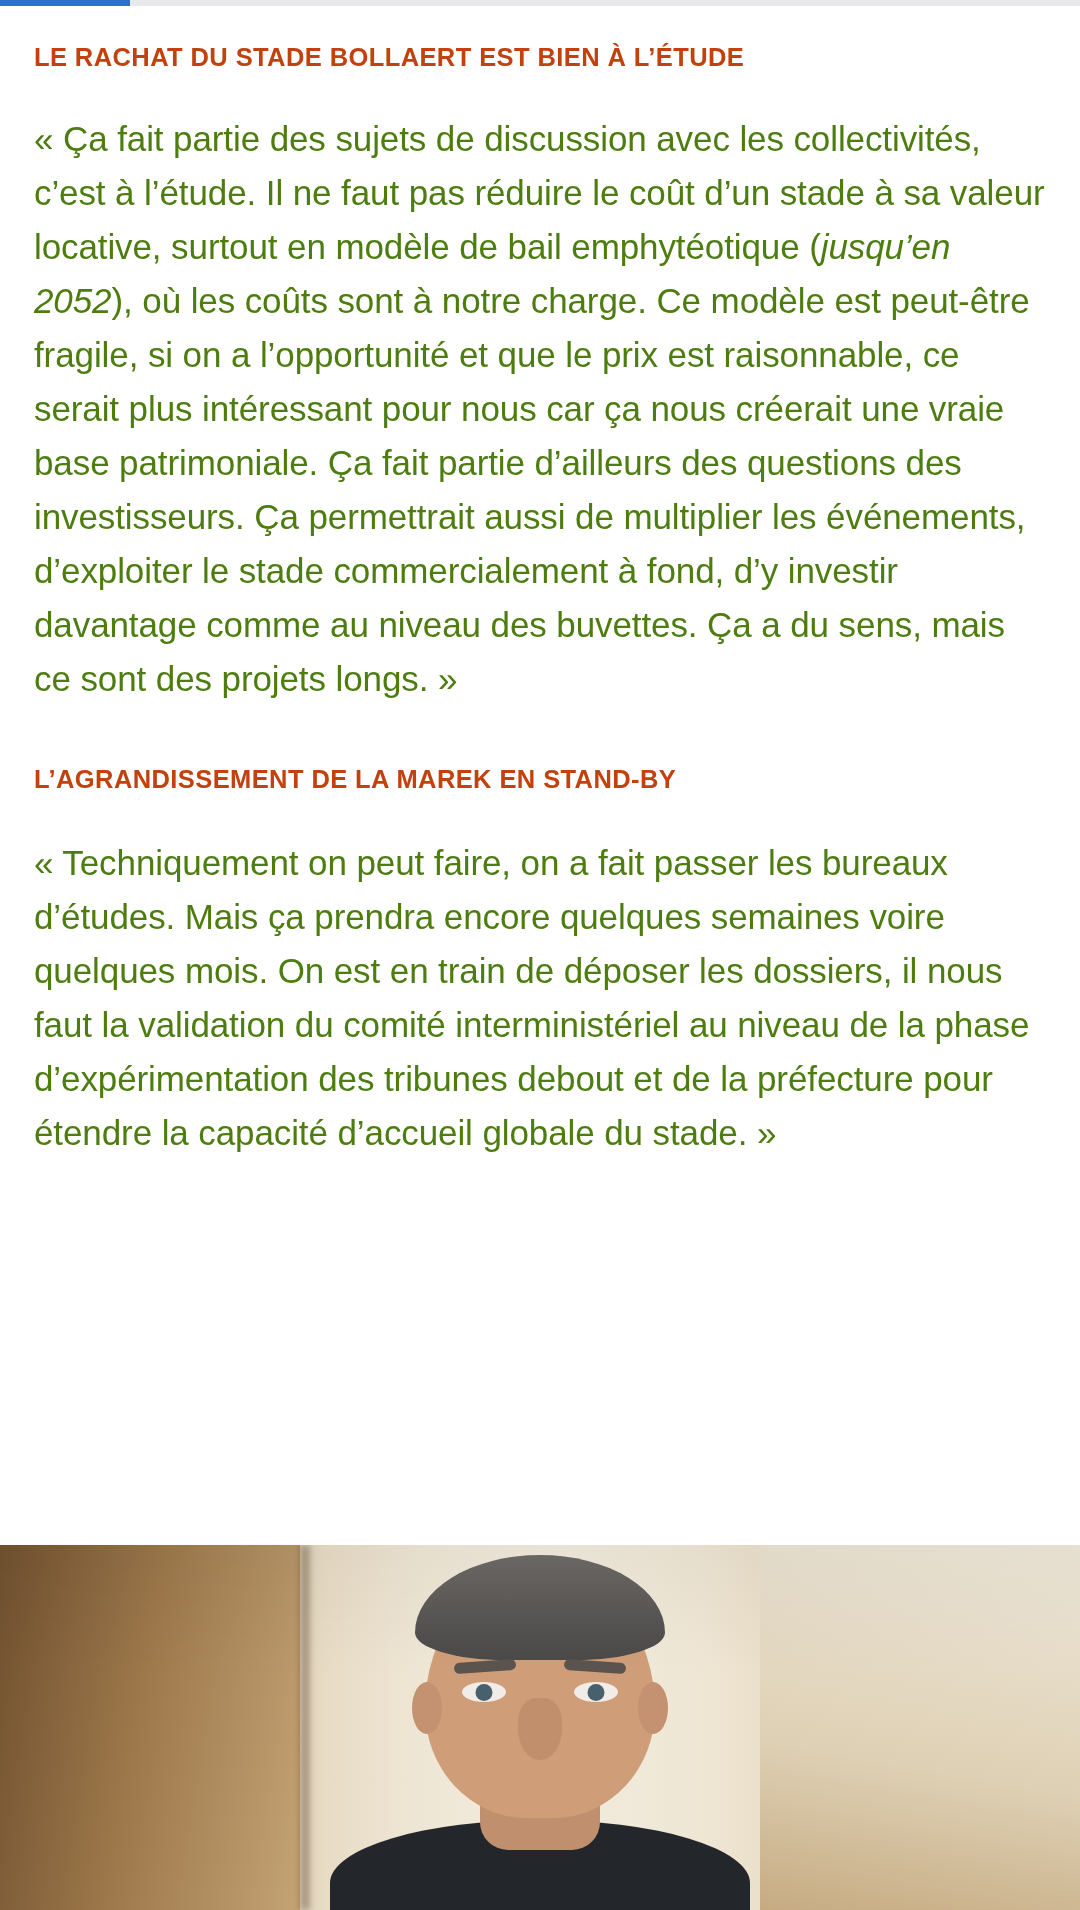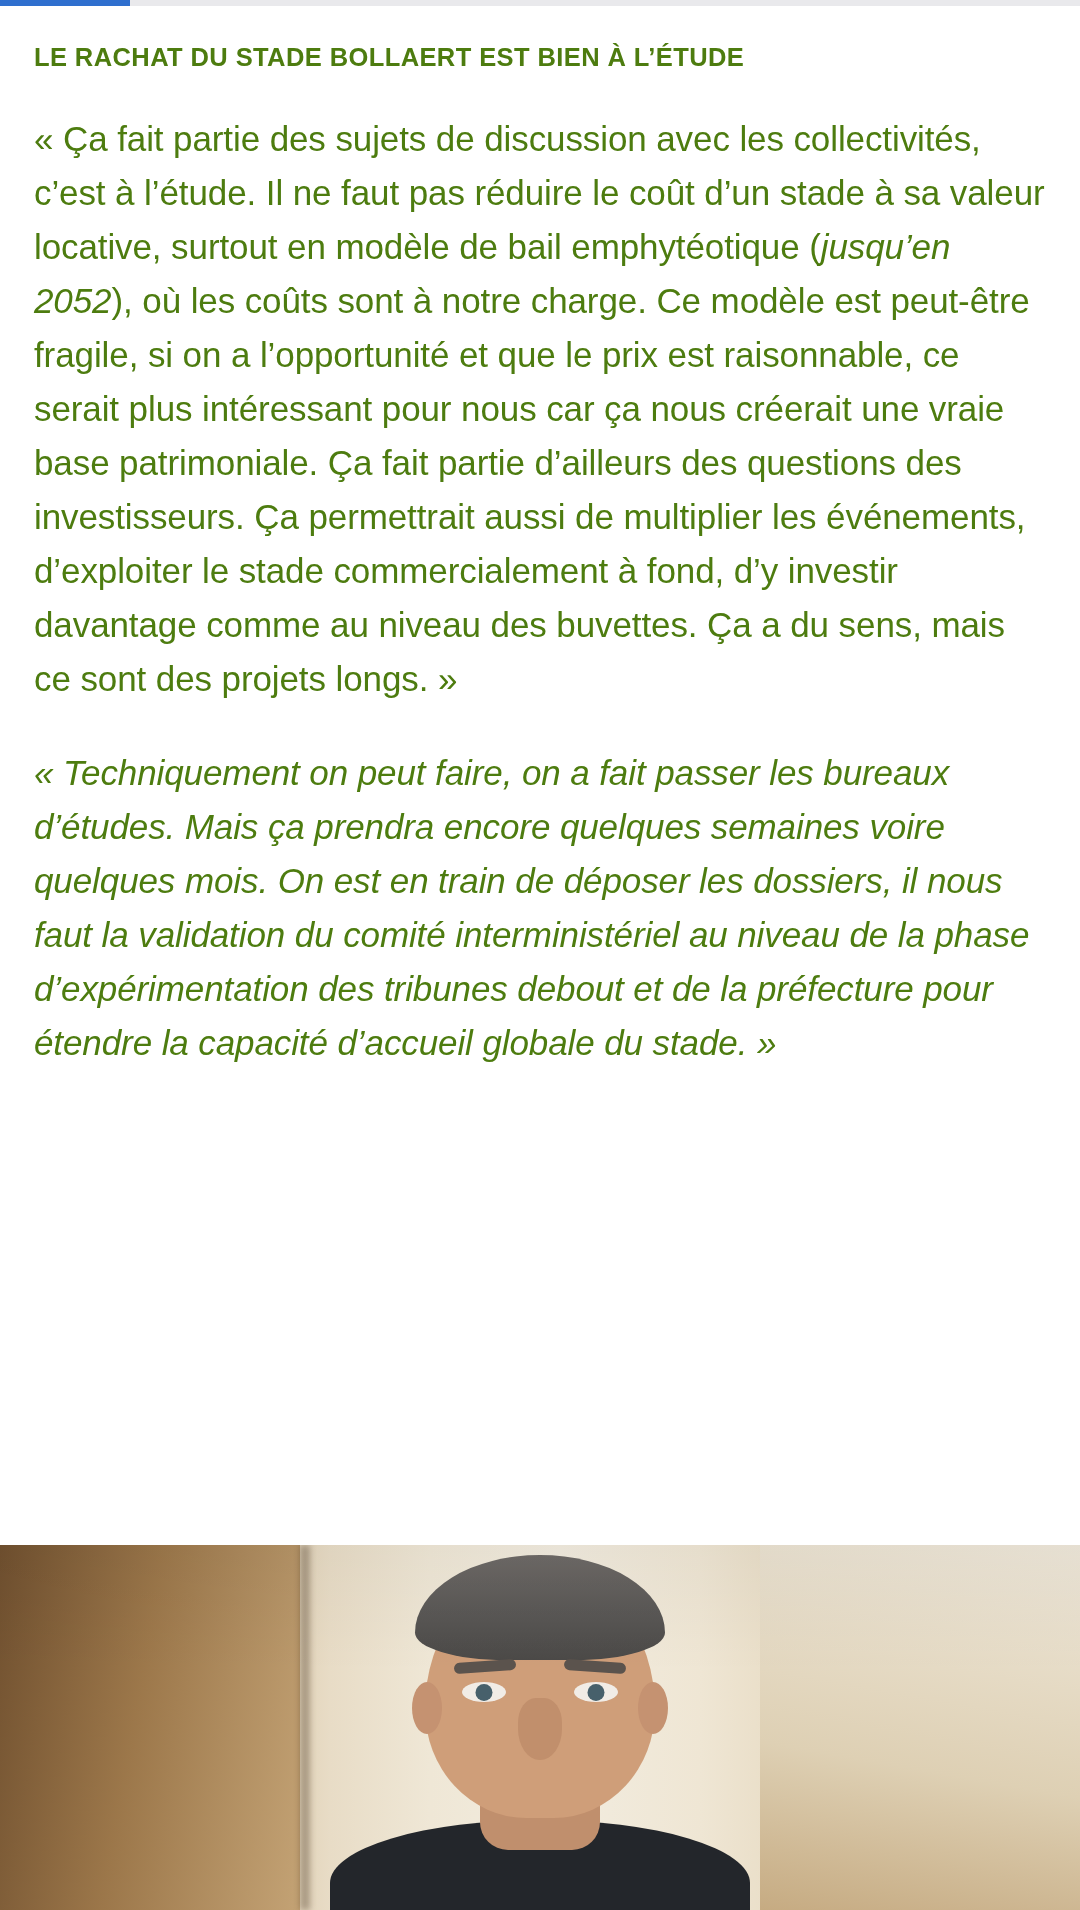--- a/index.html
+++ b/index.html
@@ -44,36 +44,35 @@
   .content {
     padding: 24px 34px 0 34px;
   }
 
   h2.subhead {
     margin: 12px 0 0 0;
     font-size: 25.5px;
     line-height: 1.25;
     font-weight: bold;
     letter-spacing: 0.4px;
-    color: #4d7c0f;
+    color: #c2410c;
     text-transform: uppercase;
   }
 
   p.body-text {
     margin: 38px 0 0 0;
     font-size: 35px;
     line-height: 54px;
     color: #4d7c0f;
     font-weight: 400;
     letter-spacing: -0.1px;
   }
 
   p.body-text.second {
     margin-top: 40px;
-    font-style: italic;
   }
 
   h2.subhead.second {
     margin-top: 58px;
   }
 
   em.ital {
     font-style: italic;
   }
 
@@ -239,20 +238,21 @@
   <div class="progress" style="width: 12%; background: rgb(47, 111, 206);"></div>
 </div>
 
 <div class="article">
   <div class="content">
 
     <h2 class="subhead">LE RACHAT DU STADE BOLLAERT EST BIEN À L’ÉTUDE</h2>
 
     <p class="body-text"><span>« Ça fait partie des sujets de discussion avec les collectivités,  c’est à l’étude. Il ne faut pas réduire le coût d’un stade à sa valeur  locative, surtout en modèle de bail emphytéotique (</span><em class="ital">jusqu’en 2052</em><span>),  où les coûts sont à notre charge. Ce modèle est peut-être fragile, si  on a l’opportunité et que le prix est raisonnable, ce serait plus  intéressant pour nous car ça nous créerait une vraie base patrimoniale.  Ça fait partie d’ailleurs des questions des investisseurs. Ça  permettrait aussi de multiplier les événements, d’exploiter le stade commercialement à fond, d’y investir davantage comme au niveau des  buvettes. Ça a du sens, mais ce sont des projets longs. »</span></p>
 
+    <h2 class="subhead second">L’AGRANDISSEMENT DE LA MAREK EN STAND-BY</h2>
 
     <p class="body-text second">« Techniquement on peut faire, on a fait passer les bureaux  d’études. Mais ça prendra encore quelques semaines voire quelques mois.  On est en train de déposer les dossiers, il nous faut la validation du comité interministériel au niveau de la phase d’expérimentation des  tribunes debout et de la préfecture pour étendre la capacité d’accueil globale du stade.  »</p>
 
   </div>
 </div>
 
 <div class="photo">
   <div class="bg"></div>
   <div class="left-panel"></div>
   <div class="vertical-edge"></div>

